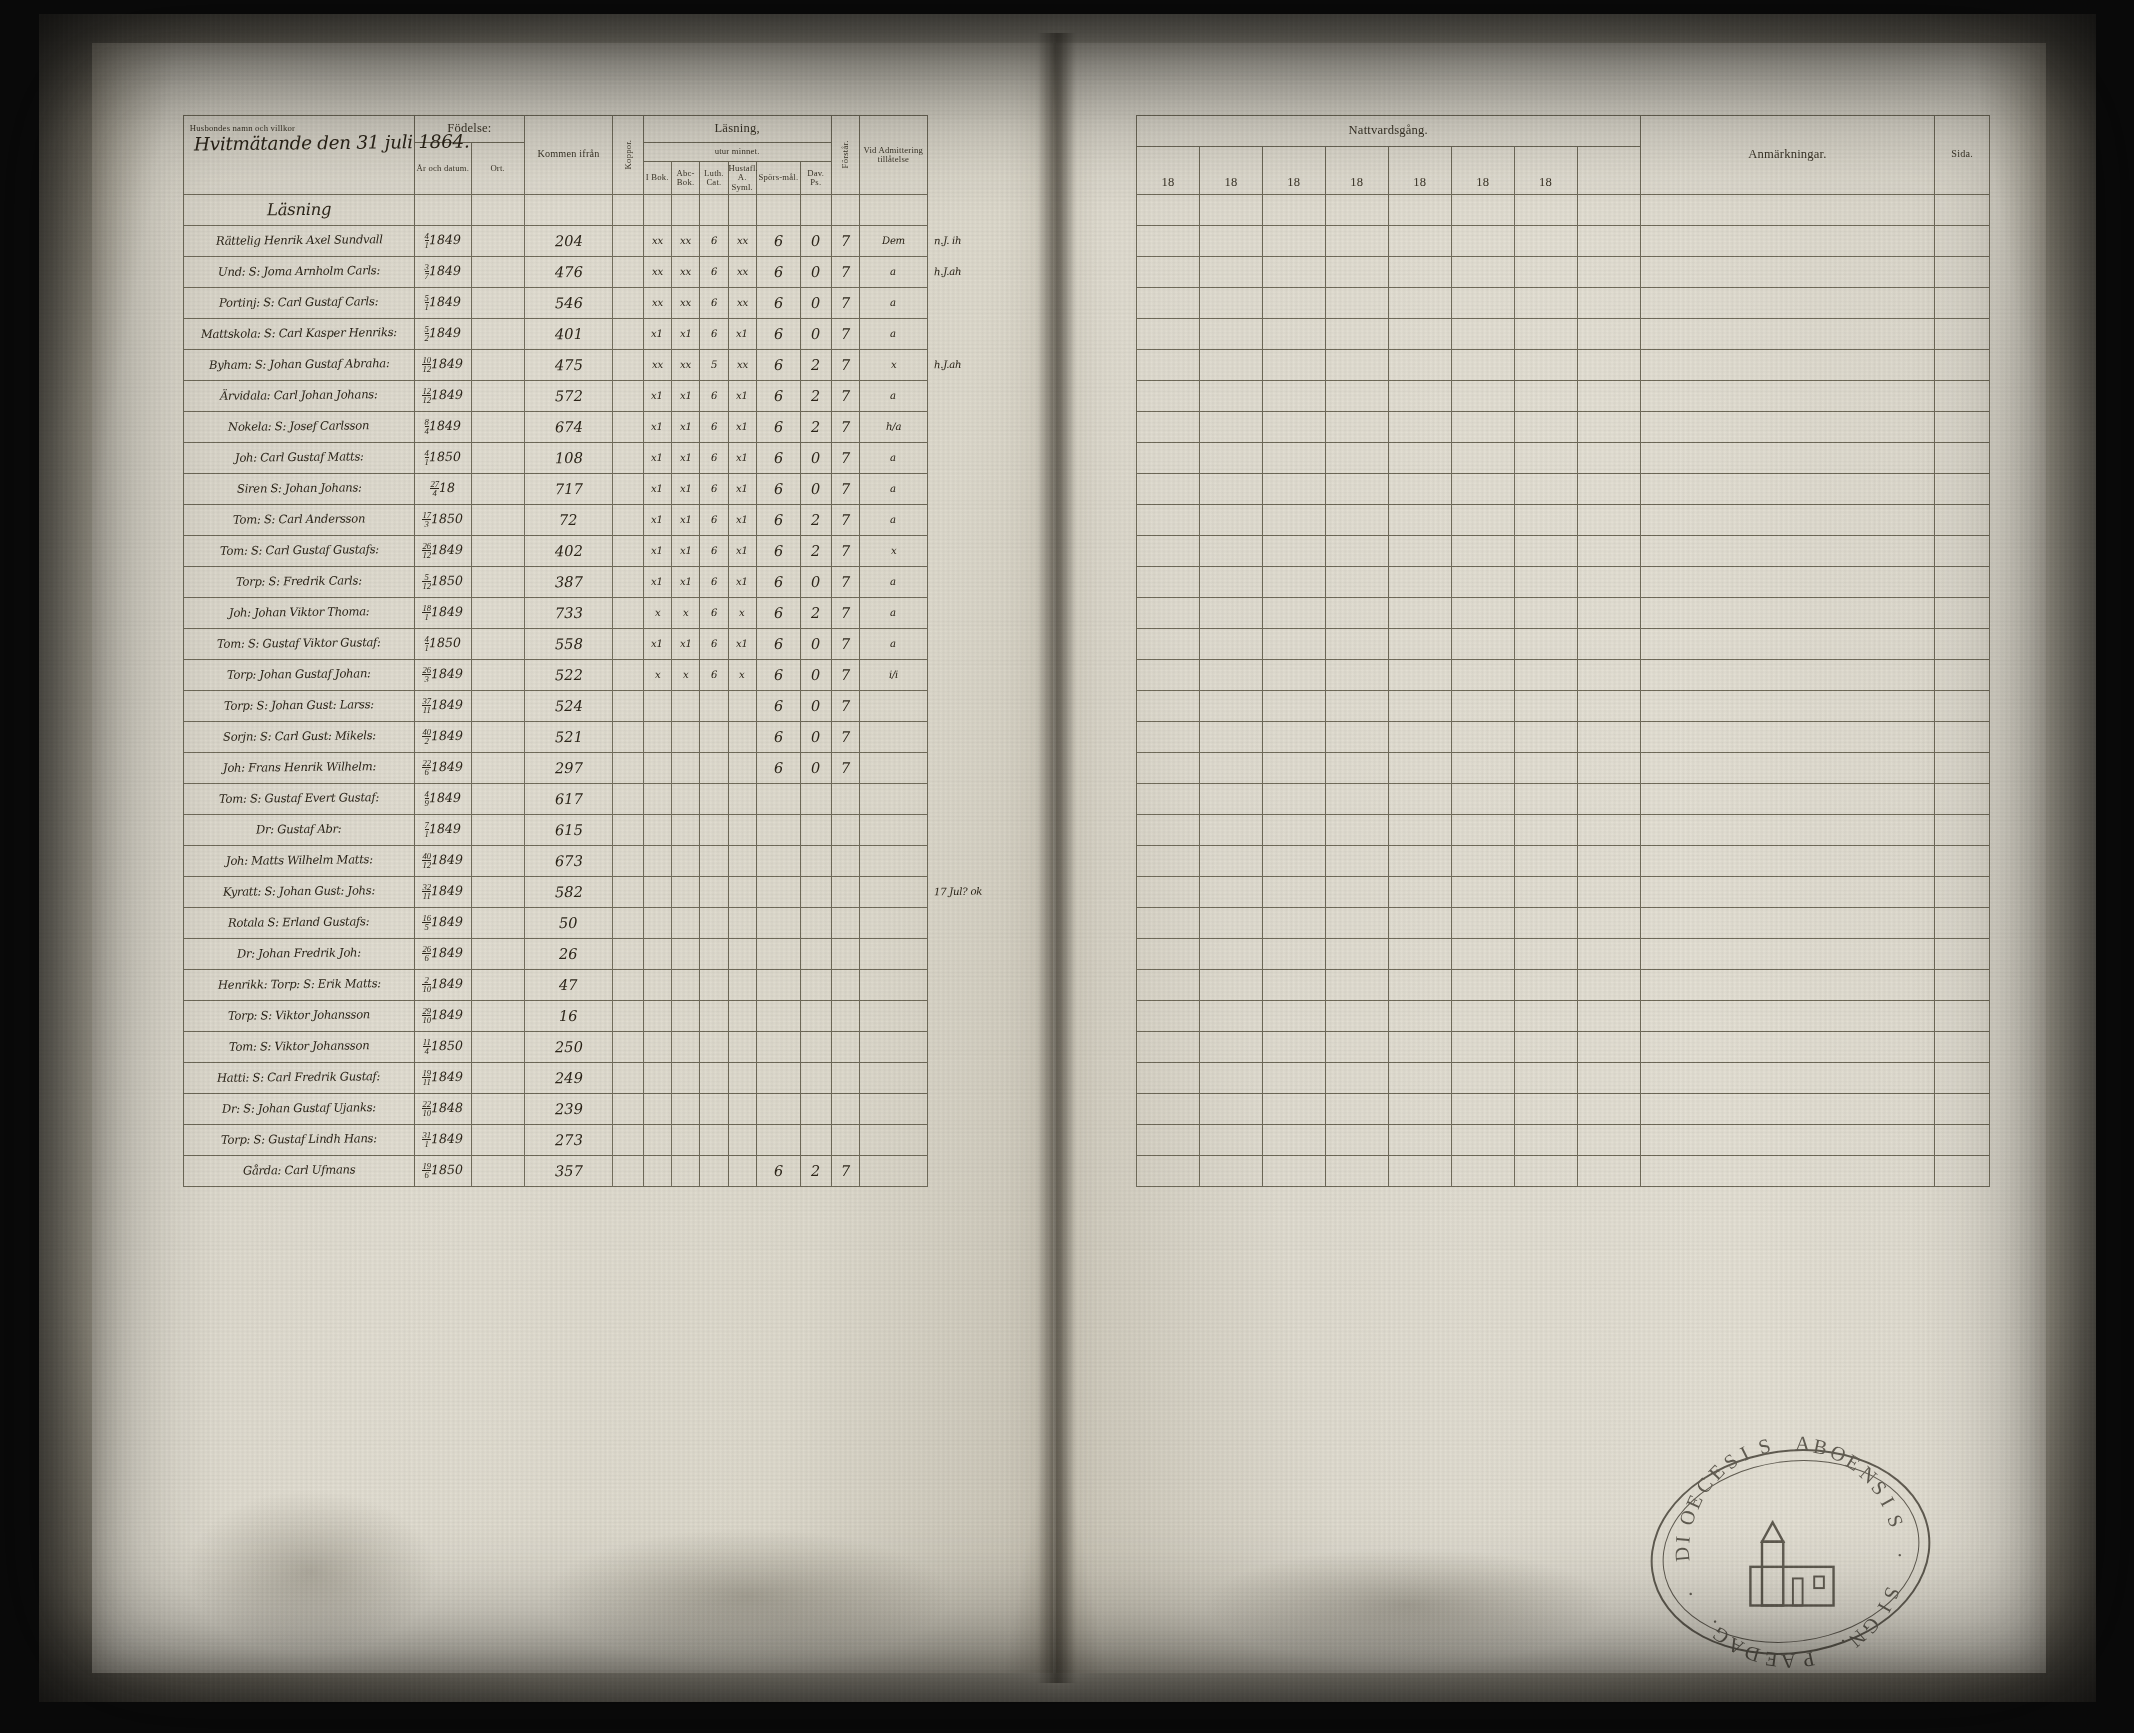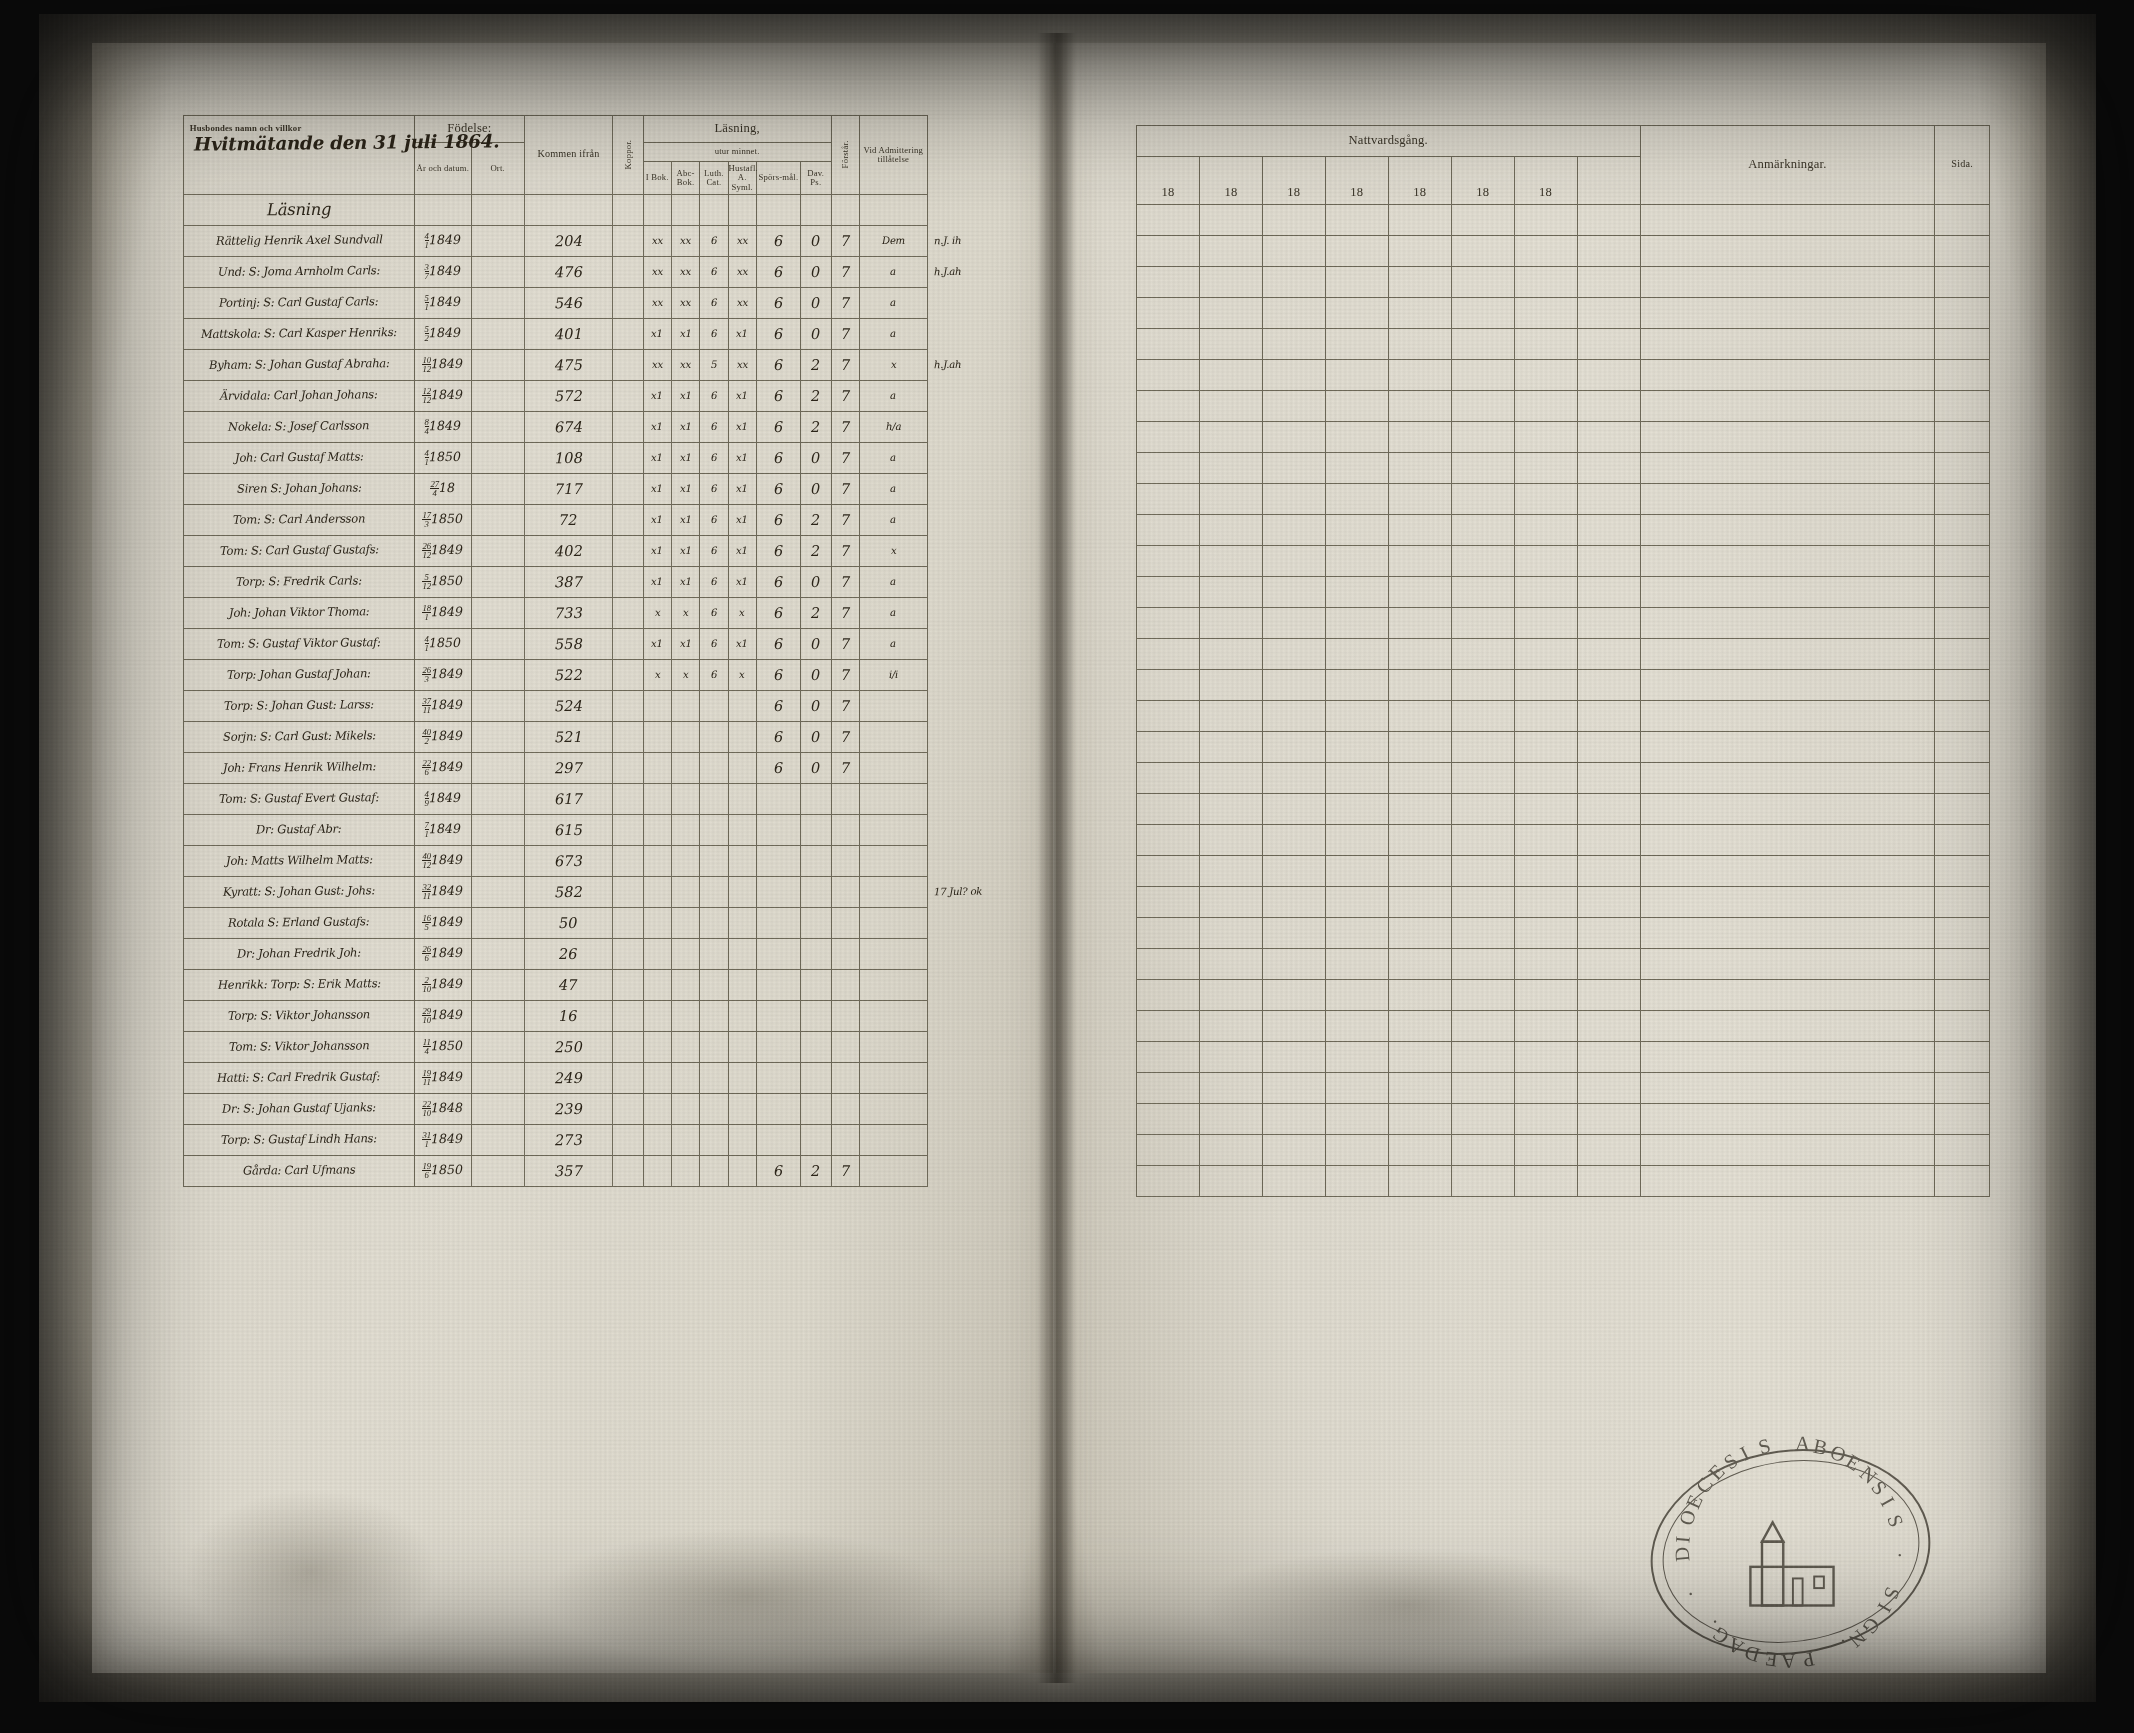--- a/index.html
+++ b/index.html
@@ -120,21 +120,21 @@
   }
   .hw.s { font-size: 11.6px; }
   .hw.xs { font-size: 10.2px; }
   .hw.num { font-style: italic; font-size: 14.6px; letter-spacing: 0; }
 
   .nameCell { text-align: left; padding-left: 5.8px; }
   .dateCell { text-align: left; padding-left: 1.9px; font-size: 10.7px; }
 
   
   #leftTable { left: 144px; top: 101px; width: 835px; }
-  #rightTable { left: 1097px; top: 111px; width: 854px; border-radius: 16px; }
+  #rightTable { left: 1097px; top: 101px; width: 854px; border-radius: 16px; }
 
   .rowH { height: 31px; }
 
   .frac { display:inline-block; font-size: 8.7px; line-height:.95; vertical-align: middle; text-align:center; font-style: italic;}
   .frac span { display:block; }
   .frac .b { border-top: 1px solid #2b2418; }
 
   
   #stamp {
     position: absolute;
@@ -210,21 +210,21 @@
         <col style="width:25px">
         <col style="width:39px">
         <col style="width:27px">
         <col style="width:25px">
         <col style="width:60px">
         <col style="width:80px">
       </colgroup>
 
       <tbody>
           <tr style="height:27px">
-        <td rowspan="3" style="vertical-align:top;position:relative;border-right:1px solid #6f6a59;font-weight:bold;">
+        <td rowspan="3" style="vertical-align:top;position:relative;border-right:1px solid #6f6a59;">
           <div style="position:absolute;left:5.8px;top:5.8px;text-align:left;">
             <span class="hdr tiny">Husbondes namn och villkor</span>
           </div>
           <div style="position:absolute;left:9.7px;top:17.5px;text-align:left;">
             <span class="hw" style="font-size:18.4px;">Hvitmätande den 31 juli 1864.</span>
           </div>
         </td>
         <td colspan="2" class="hdr">Födelse:</td>
         <td rowspan="3" class="hdr small">Kommen ifrån</td>
         <td rowspan="3" class="hdr tiny" style="writing-mode:vertical-rl;transform:rotate(180deg);white-space:nowrap;">Koppor.</td>

